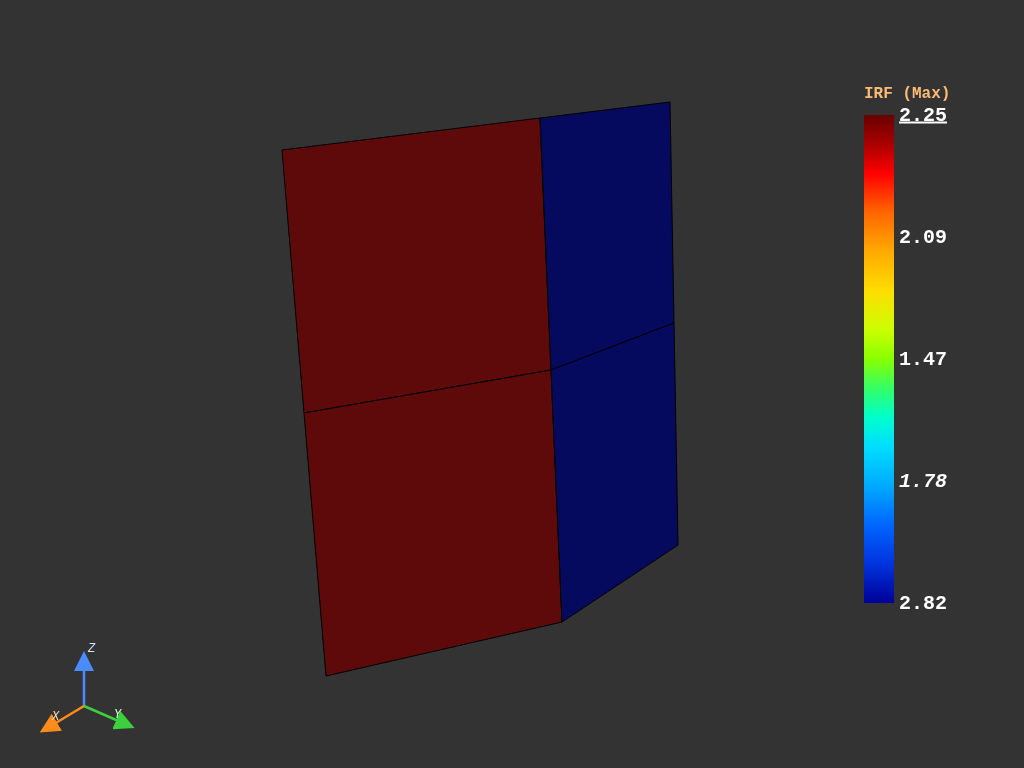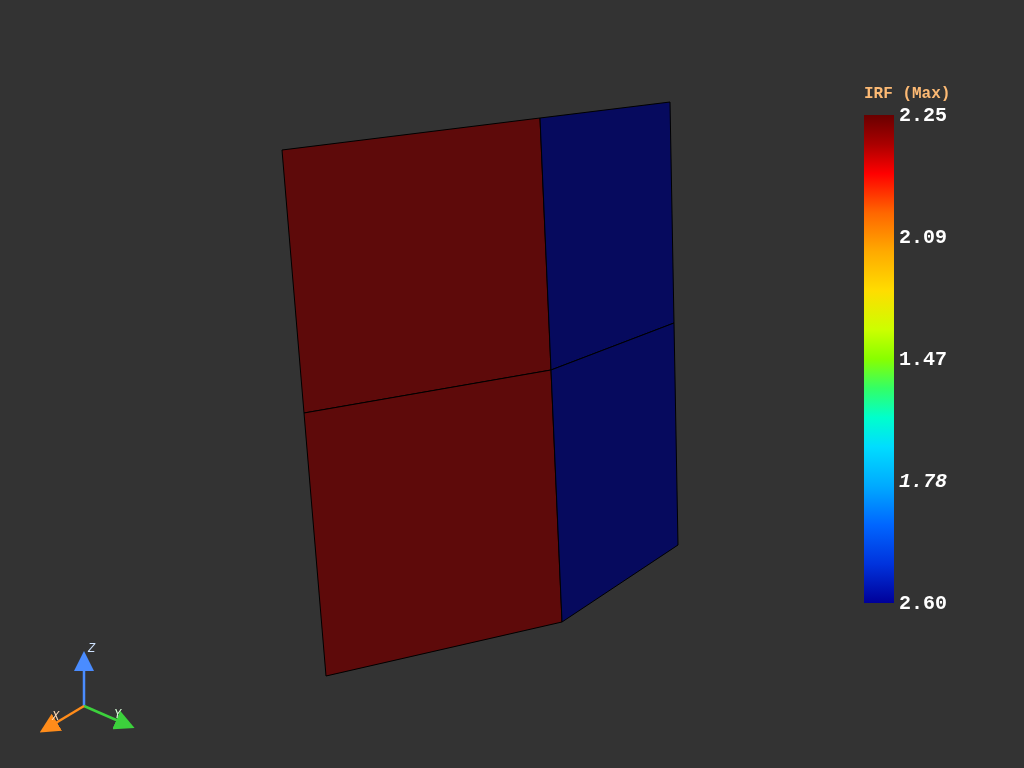--- a/index.html
+++ b/index.html
@@ -88,25 +88,25 @@
 
     <polygon points="540,118 670,102 674,323 551,370" fill="#060a5e" stroke="#000" stroke-width="1"></polygon>
 
     <polygon points="551,370 674,323 678,545 562,622" fill="#060a5e" stroke="#000" stroke-width="1"></polygon>
   </svg>
 
   <div class="legend" style="width:140px;height:540px;">
     <div class="legend-title">IRF (Max)</div>
     <div class="legend-bar"></div>
     <div class="legend-ticks">
-      <span class="tick" style="top:0%;">2.25</span>
+      <span class="tick" style="top:0%;text-decoration:underline;">2.25</span>
       <span class="tick" style="top:25%;">2.09</span>
       <span class="tick" style="top:50%;">1.47</span>
       <span class="tick" style="top:75%;font-style:italic;">1.78</span>
-      <span class="tick" style="top:100%;">2.60</span>
+      <span class="tick" style="top:100%;">2.82</span>
     </div>
   </div>
 
   <svg class="axis-triad" width="120" height="120" viewBox="0 0 120 120">
     <defs>
       <marker id="ahX" markerWidth="8" markerHeight="8" refX="6" refY="4" orient="auto">
         <path d="M0,0 L8,4 L0,8 Z" fill="#ff8c1a"></path>
       </marker>
       <marker id="ahY" markerWidth="8" markerHeight="8" refX="6" refY="4" orient="auto">
         <path d="M0,0 L8,4 L0,8 Z" fill="#3cd13c"></path>

